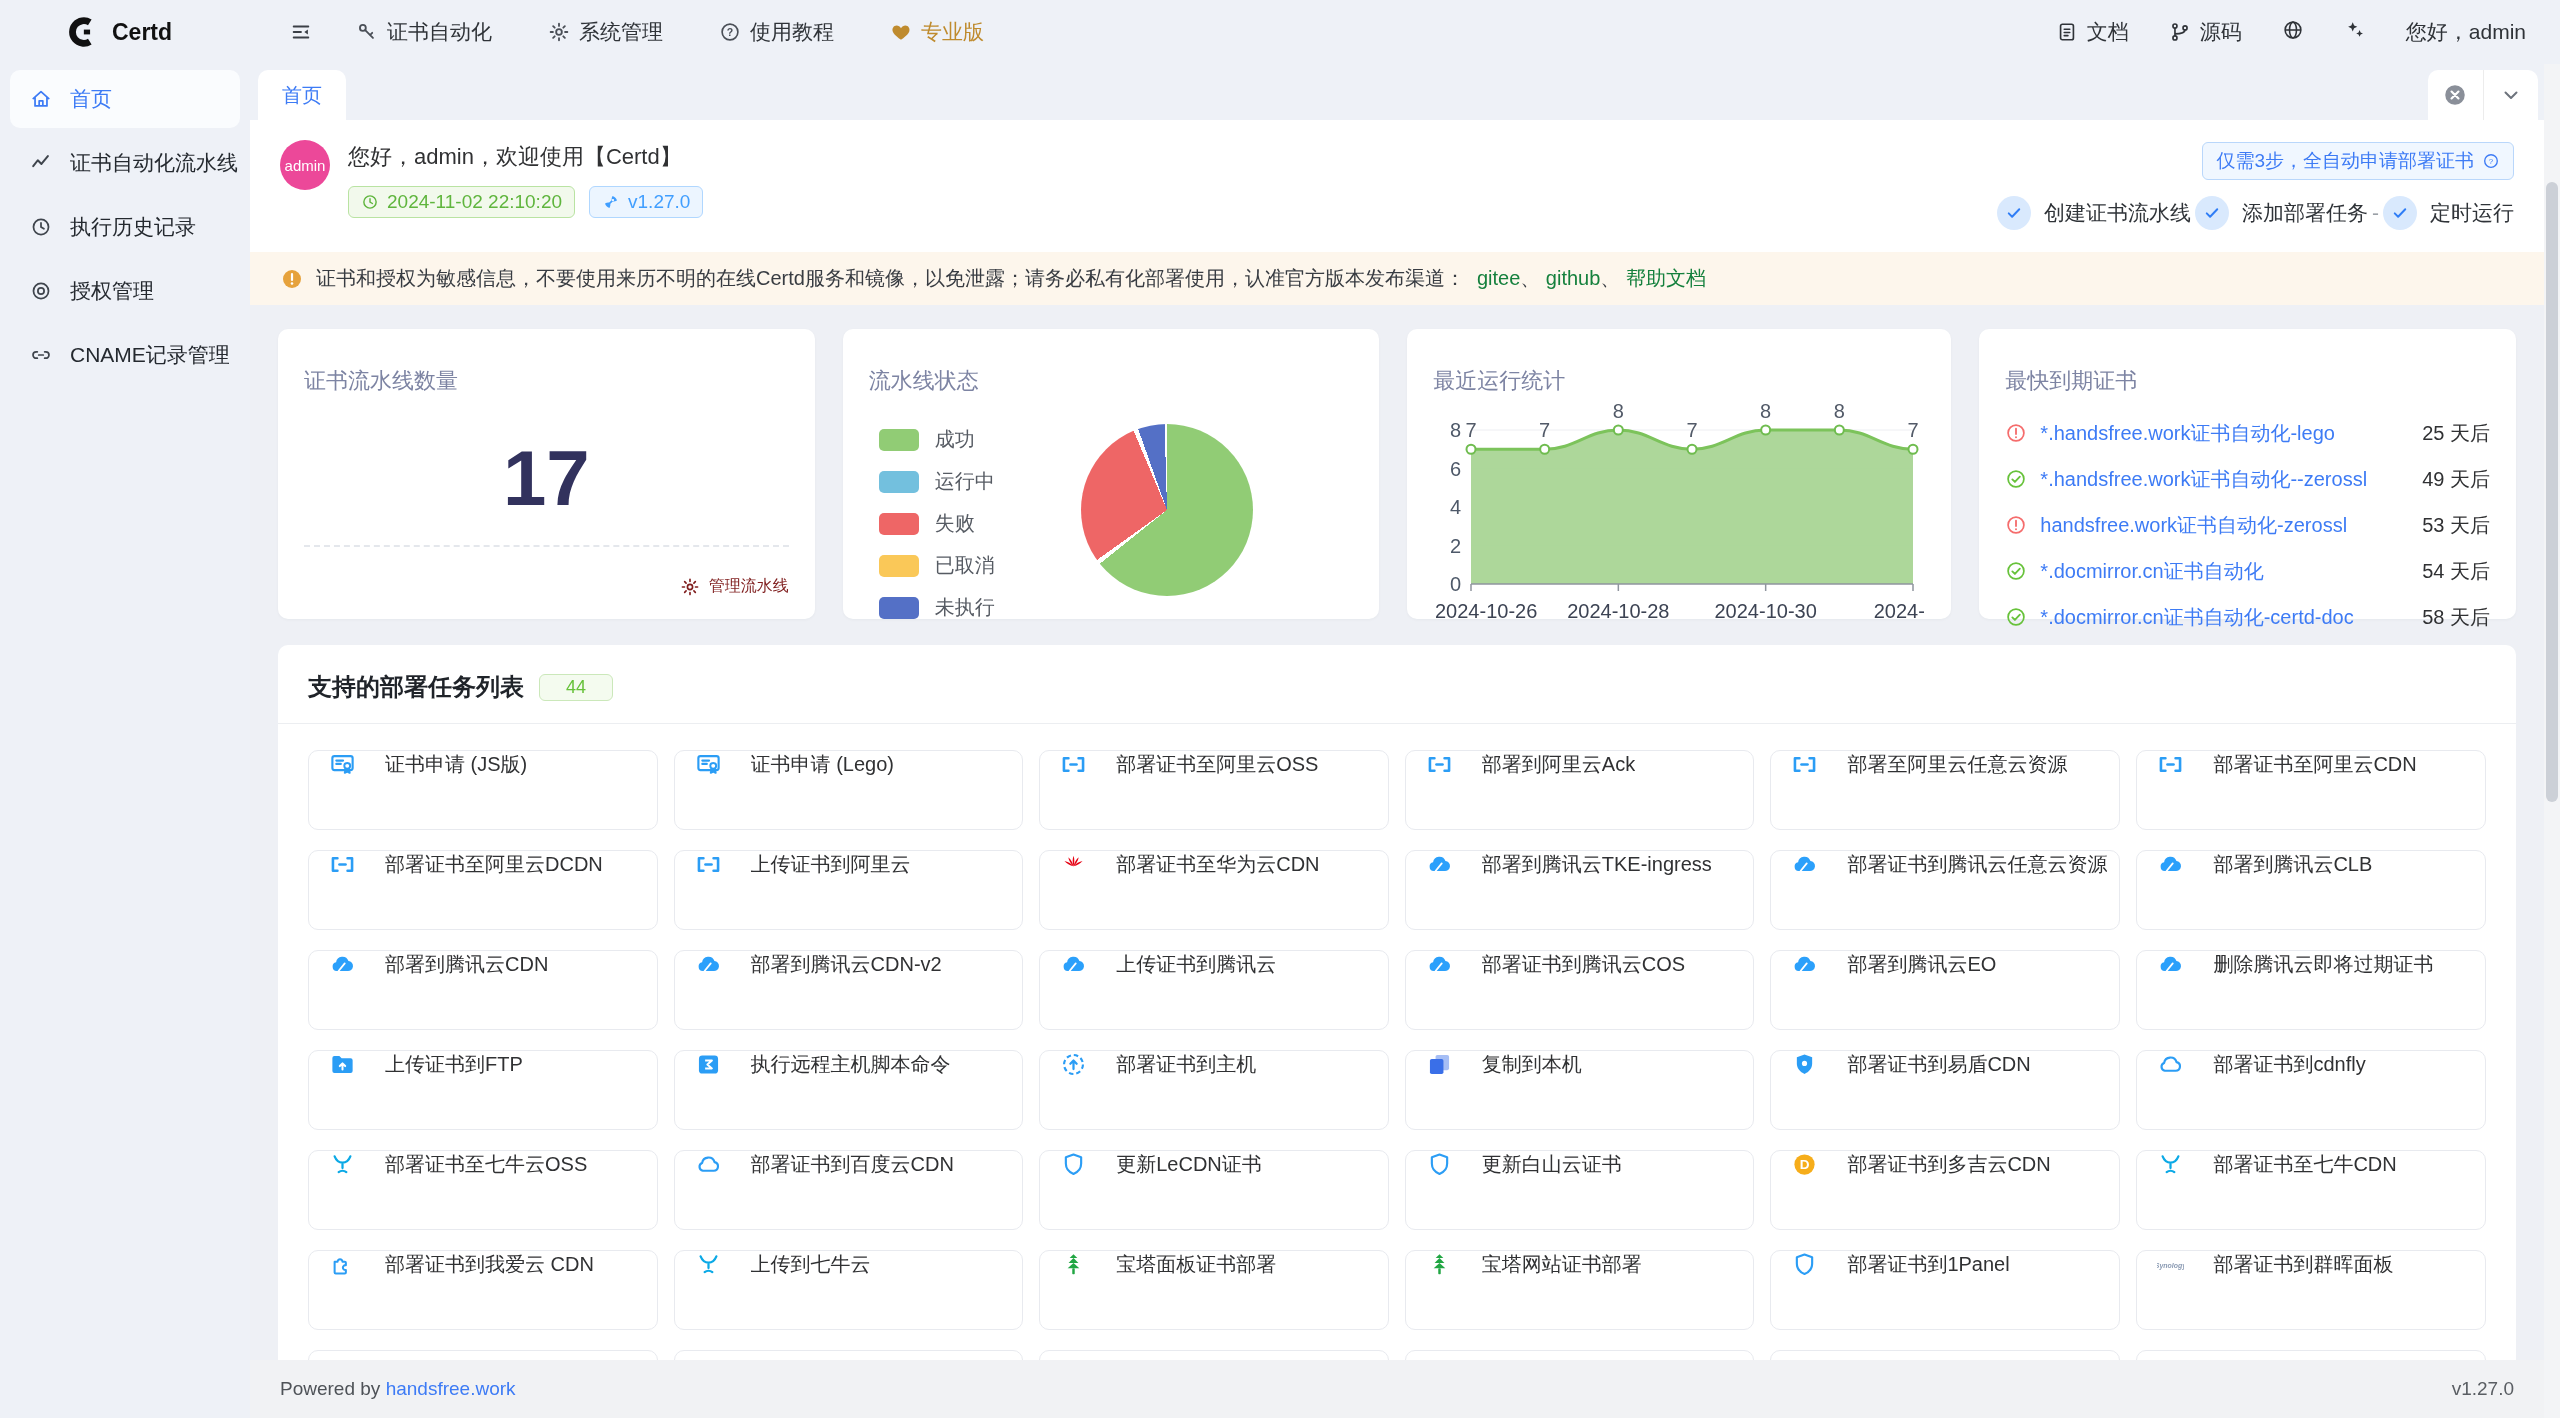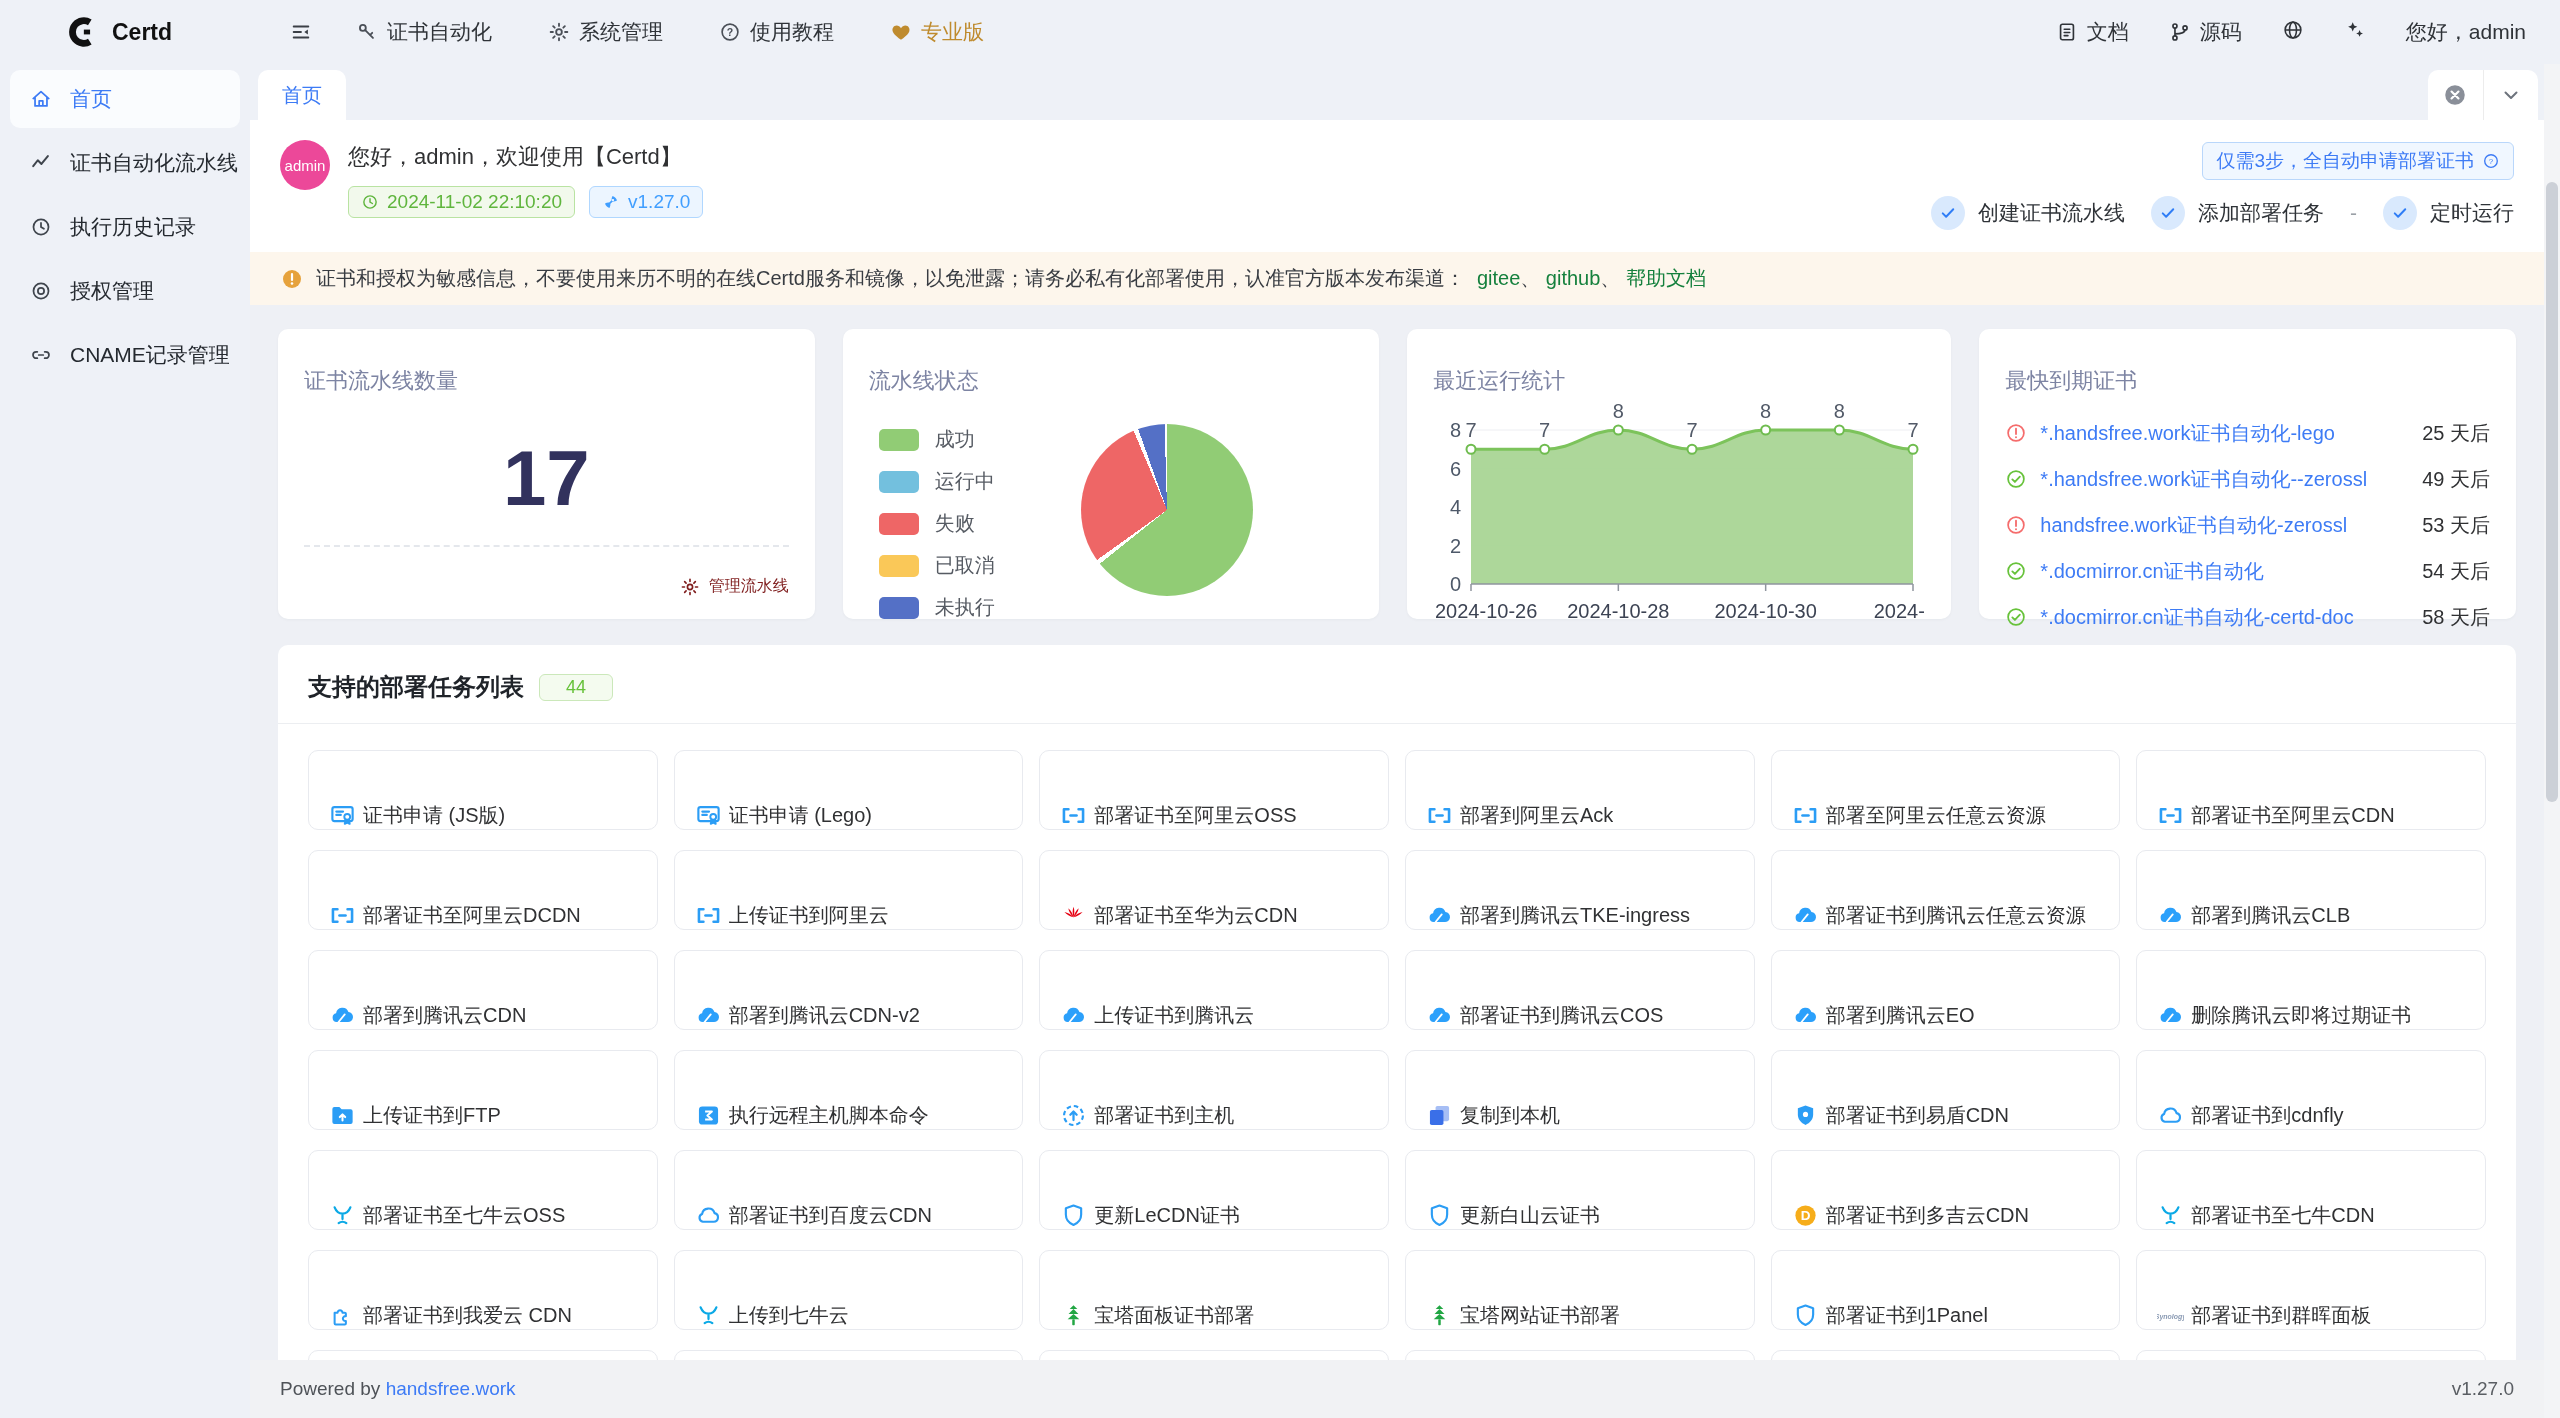--- a/index.html
+++ b/index.html
@@ -47,21 +47,21 @@
   .wtexts{margin-left:18px}
   .greet{font-size:22px;color:#303133;padding-top:2px}
   .wbadges{display:flex;gap:14px;margin-top:14px}
   .badge{display:inline-flex;align-items:center;gap:8px;border-radius:6px;padding:4px 12px;font-size:19px}
   .badge .ic svg{width:18px;height:18px}
   .badge.green{color:#5fb53d;background:#f2f9ec;border:1px solid #b9e3a2}
   .badge.blue{color:#409eff;background:#ecf5ff;border:1px solid #b0d7ff}
   .stepbox{margin-left:auto;display:flex;flex-direction:column;align-items:flex-end;gap:16px;padding-top:2px}
   .badge3{display:inline-flex;align-items:center;gap:8px;color:#3d7bf5;background:#f0f7ff;border:1px solid #b9d7fb;border-radius:6px;padding:5px 13px;font-size:19px}
   .badge3 .ic svg{width:18px;height:18px}
-  .steps{display:flex;align-items:center;gap:26px;font-size:21px;color:#2f3338}
+  .steps{display:flex;align-items:center;gap:4px;font-size:21px;color:#2f3338}
   .step{display:flex;align-items:center;gap:13px}
   .stepck{width:34px;height:34px;border-radius:50%;background:#d9e9fd;color:#2f7df6;display:flex;align-items:center;justify-content:center}
   .stepck svg{width:18px;height:18px}
   .sep{color:#9aa0a6}
 
   .banner{background:#fdf6ec;padding:13px 30px;display:flex;align-items:center;gap:12px;font-size:20px;color:#383c42}
   .banner .ic{color:#e6a23c}
   .banner a{color:#15803d}
   .bsep{color:#383c42}
 
@@ -85,21 +85,21 @@
   .exp{display:flex;align-items:center;gap:13px;height:46px;font-size:20px}
   .exp .ic svg{width:22px;height:22px}
   .exp a{color:#3d7bf5;flex:1;white-space:nowrap;overflow:hidden;text-overflow:ellipsis}
   .exp .days{color:#303133;flex:0 0 auto}
 
   .taskcard{background:#fff;border-radius:10px;margin:26px 28px 0;padding-bottom:40px}
   .taskhead{display:flex;align-items:center;gap:15px;padding:26px 30px 20px;border-bottom:1px solid #eceef1}
   .tasktitle{font-size:24px;font-weight:700;color:#1f2329}
   .countbadge{border:1px solid #cbe8ba;background:#f4fbef;color:#67c23a;font-size:18px;padding:2px 26px;border-radius:6px}
   .grid{display:grid;grid-template-columns:repeat(6,1fr);gap:20px 16px;padding:26px 30px 0}
-  .task{height:80px;border:1px solid #e8eaef;border-radius:10px;background:#fff;display:flex;align-items:flex-end;gap:7px;
+  .task{height:80px;border:1px solid #e8eaef;border-radius:10px;background:#fff;display:flex;align-items:flex-start;gap:29px;
         padding:0 12px 0 20px;font-size:20px;color:#303133;cursor:pointer;box-sizing:border-box}
   .task .ic{flex:0 0 auto}
   .task .ic svg{width:27px;height:27px}
   .task .tl{white-space:nowrap;overflow:hidden;text-overflow:ellipsis}
 
   .footer{position:absolute;left:250px;right:16px;bottom:0;height:58px;background:#f1f2f4;display:flex;align-items:center;
           padding:0 30px;box-sizing:border-box;font-size:19px;color:#4e5257;z-index:8}
   .footer a{color:#3d7bf5}
   .footer .ver{margin-left:auto;color:#5a5e63}
 

